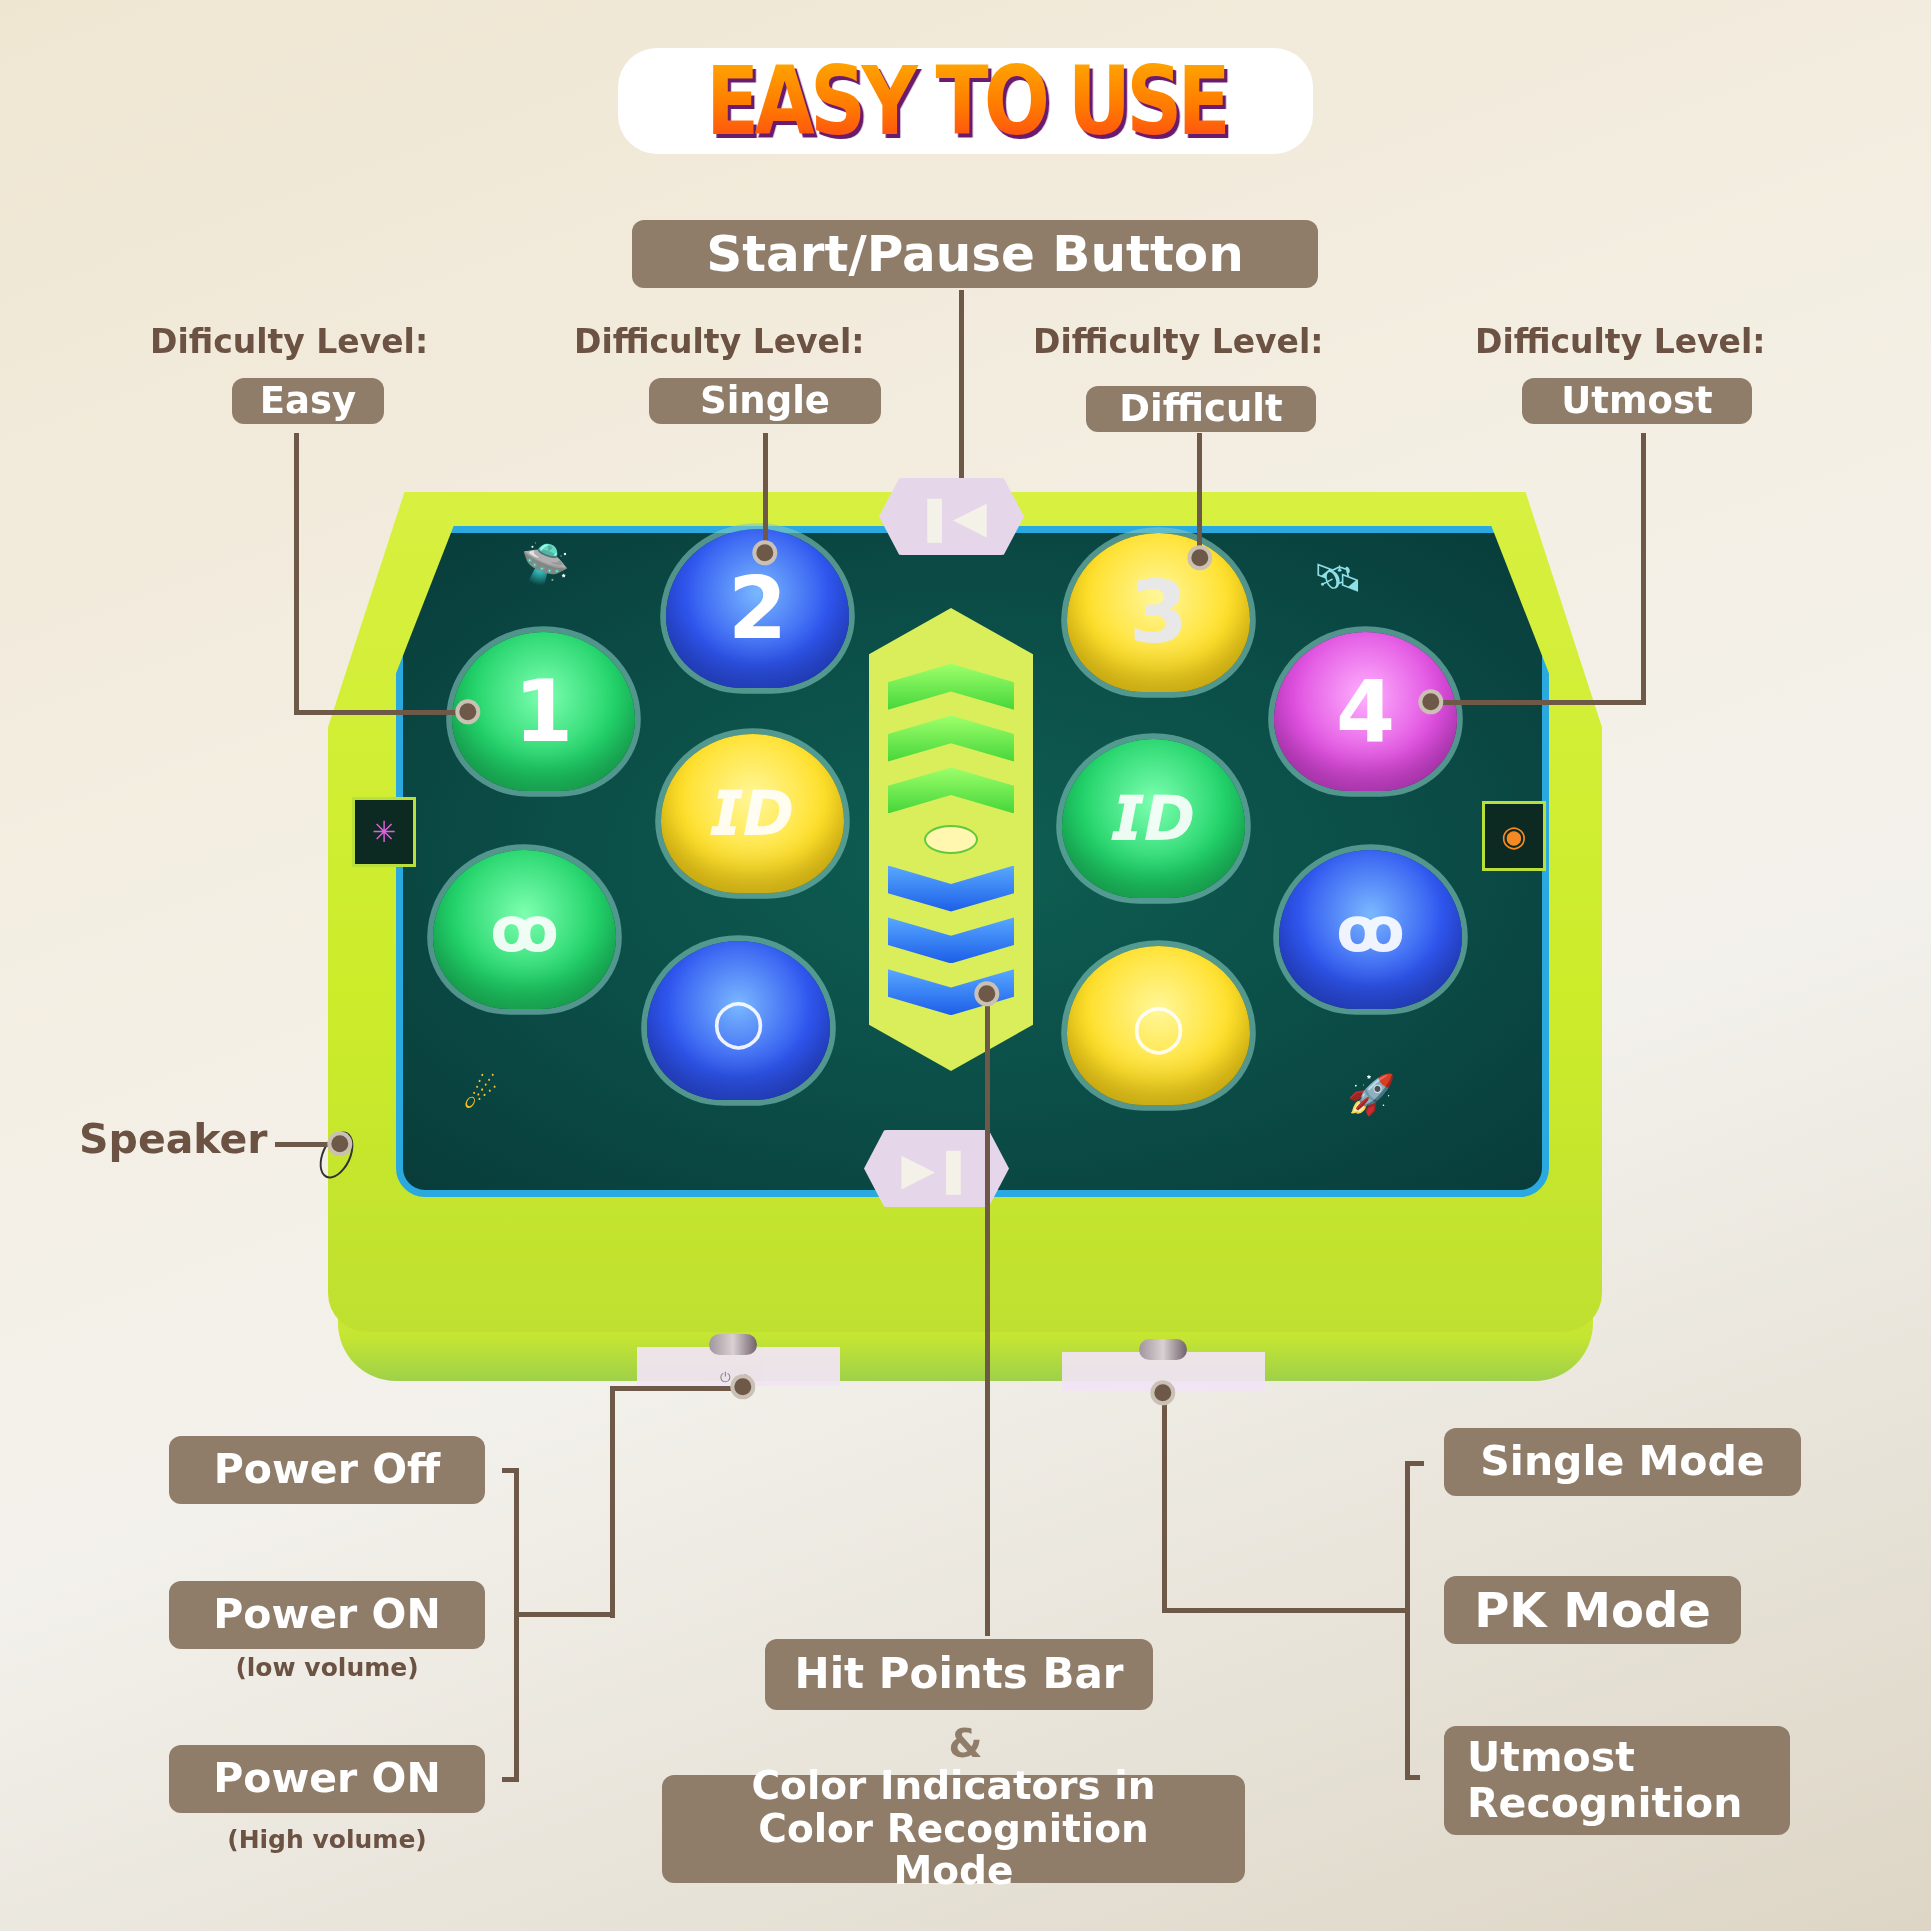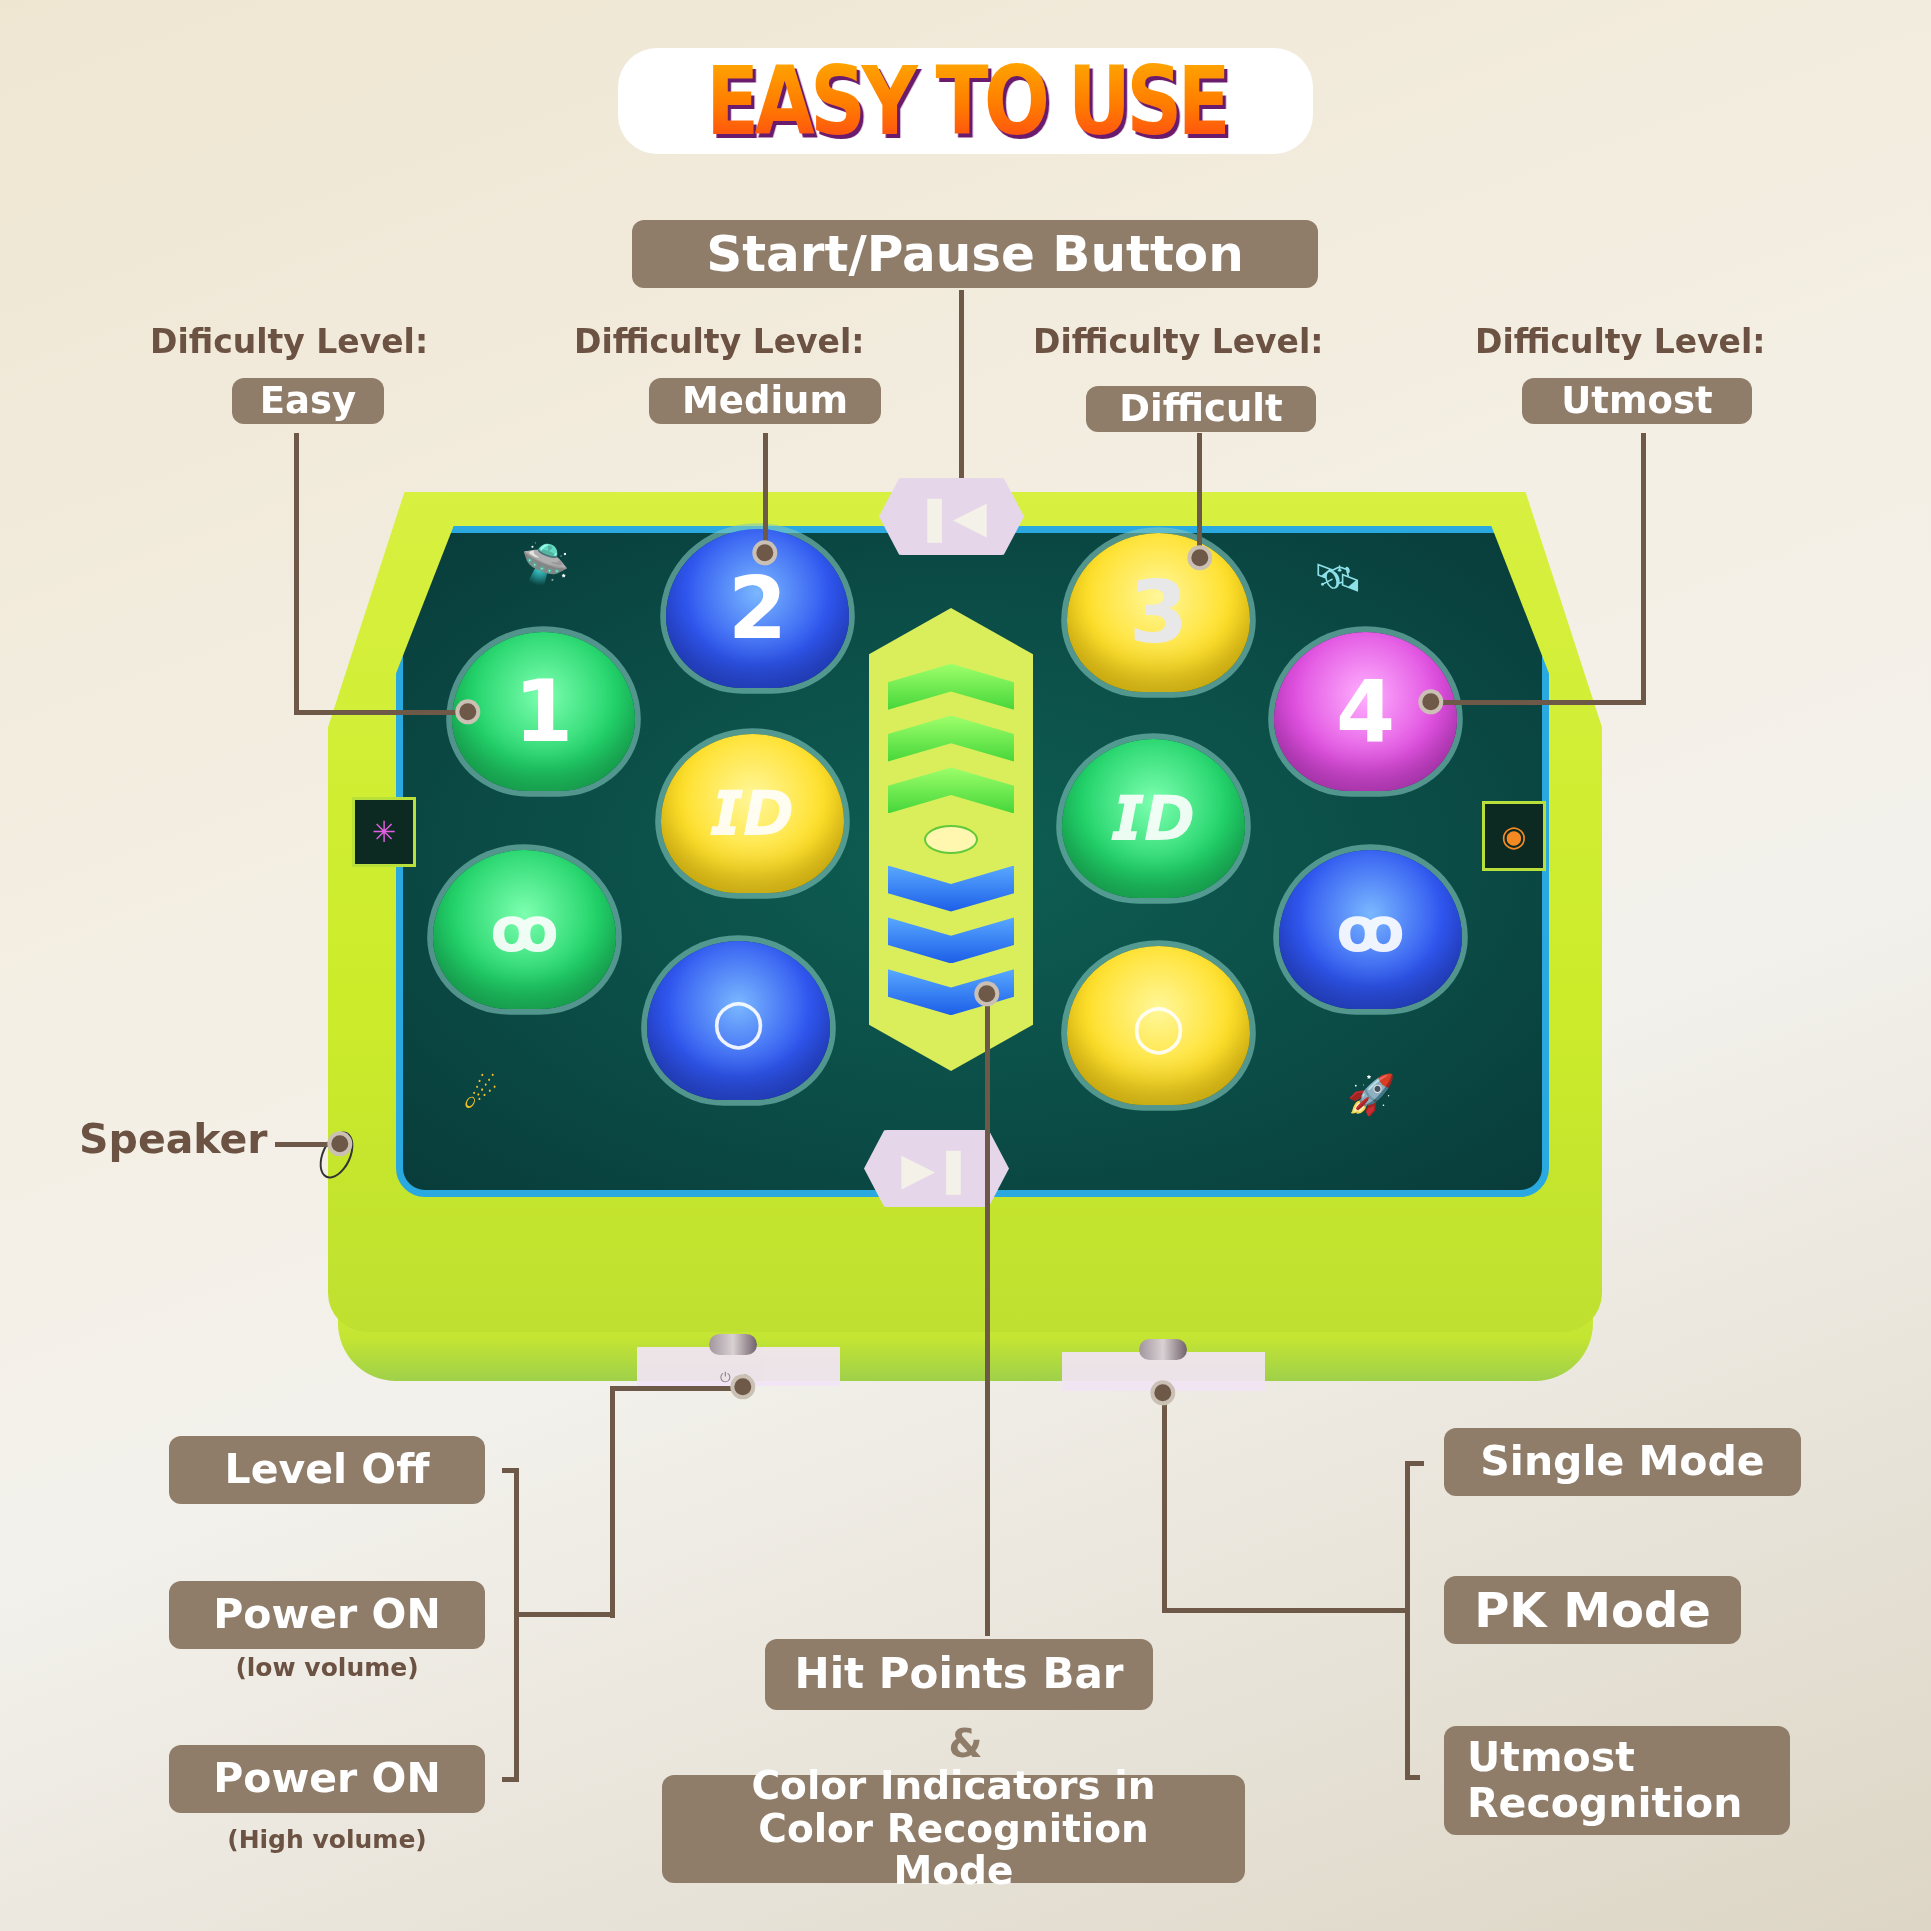--- a/index.html
+++ b/index.html
@@ -111,21 +111,21 @@
 <div class="title">
     <span>EASY TO USE</span>
   </div>
 
 <div class="pill" style="left:632px; top:220px; width:686px; height:68px; font-size:50px;">Start/Pause Button</div>
 <div class="line" style="left:959px; top:290px; width:4.8px; height:217px;"></div>
 
 <div class="heading" style="left:150px; top:322px;">Dificulty Level:</div>
 <div class="pill" style="left:232px; top:378px; width:152px; height:46px; font-size:37px;">Easy</div>
 <div class="heading" style="left:574px; top:322px;">Difficulty Level:</div>
-<div class="pill" style="left:649px; top:378px; width:232px; height:46px; font-size:37px;">Medium</div>
+<div class="pill" style="left:649px; top:378px; width:232px; height:46px; font-size:37px;">Single</div>
 <div class="heading" style="left:1033px; top:322px;">Difficulty Level:</div>
 <div class="pill" style="left:1086px; top:386px; width:230px; height:46px; font-size:37px;">Difficult</div>
 <div class="heading" style="left:1475px; top:322px;">Difficulty Level:</div>
 <div class="pill" style="left:1522px; top:378px; width:230px; height:46px; font-size:37px;">Utmost</div>
 
 <div class="toy-base"></div>
 <div class="toy-shell"></div>
 <div class="board"></div>
 <div class="speaker"></div>
 
@@ -202,21 +202,21 @@
 <div class="line" style="left:1197px; top:433px; width:4.8px; height:126px;"></div>
 <div class="dot" style="left:1200px; top:558px;"></div>
 <div class="line" style="left:1641px; top:433px; width:4.8px; height:270px;"></div>
 <div class="line" style="left:1431px; top:700px; width:215px; height:4.8px;"></div>
 <div class="dot" style="left:1431px; top:702px;"></div>
 
 <div class="heading" style="left:79px; top:1115px; font-size:41px;">Speaker</div>
 <div class="line" style="left:275px; top:1142px; width:58px; height:4.8px;"></div>
 <div class="dot" style="left:340px; top:1144px;"></div>
 
-<div class="pill" style="left:169px; top:1436px; width:316px; height:68px; font-size:41px;">Level Off</div>
+<div class="pill" style="left:169px; top:1436px; width:316px; height:68px; font-size:41px;">Power Off</div>
 <div class="pill" style="left:169px; top:1581px; width:316px; height:68px; font-size:41px;">Power ON</div>
 <div class="sub" style="left:169px; top:1653px; width:316px;">(low volume)</div>
 <div class="pill" style="left:169px; top:1745px; width:316px; height:68px; font-size:41px;">Power ON</div>
 <div class="sub" style="left:169px; top:1825px; width:316px;">(High volume)</div>
 <div class="line" style="left:502px; top:1468px; width:15.4px; height:4.8px;"></div>
 <div class="line" style="left:514px; top:1468px; width:4.8px; height:314px;"></div>
 <div class="line" style="left:502px; top:1777px; width:15.4px; height:4.8px;"></div>
 <div class="line" style="left:514px; top:1612px; width:99px; height:4.8px;"></div>
 <div class="line" style="left:610px; top:1386px; width:4.8px; height:232px;"></div>
 <div class="line" style="left:610px; top:1386px; width:135px; height:4.8px;"></div>

